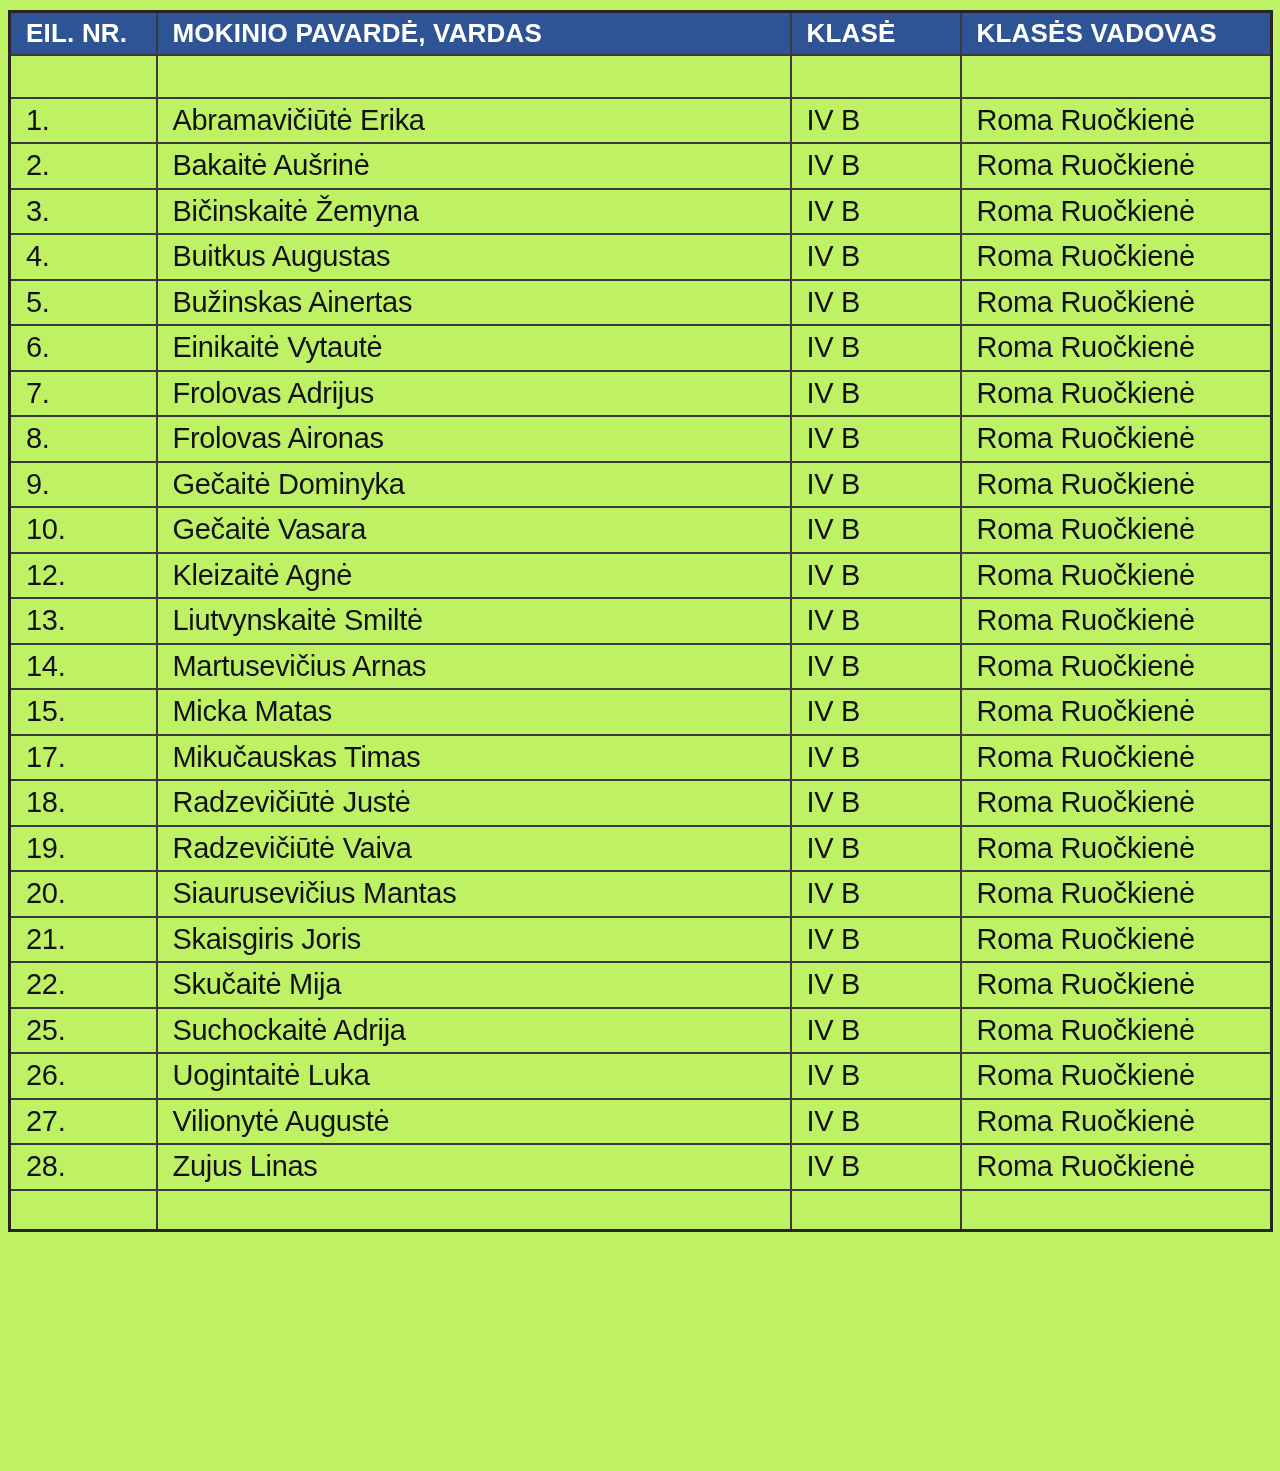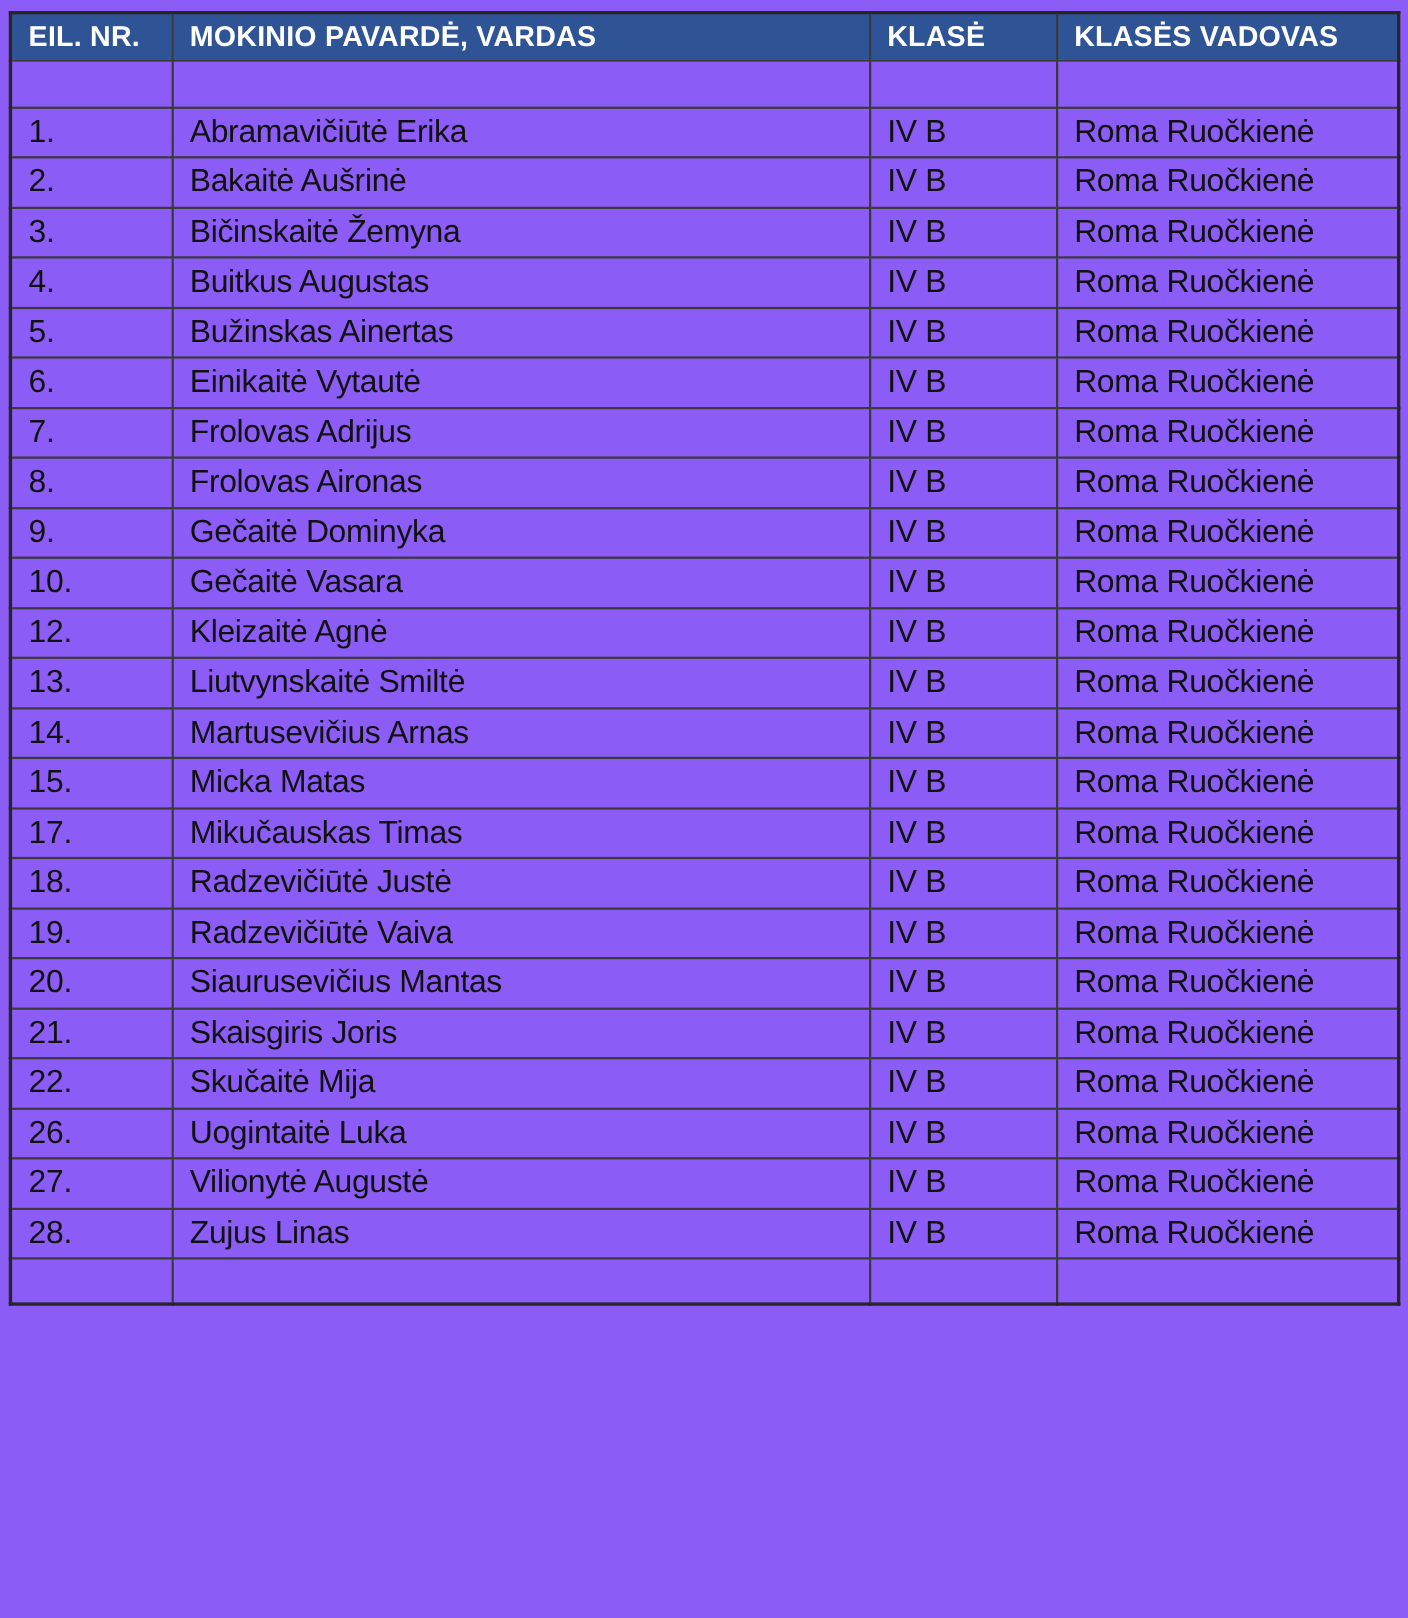--- a/index.html
+++ b/index.html
@@ -10,21 +10,21 @@
   }
   body {
     font-family: "Liberation Sans", "DejaVu Sans", sans-serif;
     color: #111111;
   }
   .page {
     width: 1280px;
     min-height: 1471px;
     box-sizing: border-box;
     padding: 10px 8px 0 8px;
-    background: #8b5cf6;
+    background: #bef264;
   }
   table.roster {
     border-collapse: collapse;
     table-layout: fixed;
     width: 1262px;
     border: 3px solid #262626;
   }
   table.roster th,
   table.roster td {
     border: 2px solid #3a3a3a;
@@ -197,20 +197,26 @@
     <td>IV B</td>
     <td>Roma Ruočkienė</td>
   </tr>
         <tr>
     <td>22.</td>
     <td>Skučaitė Mija</td>
     <td>IV B</td>
     <td>Roma Ruočkienė</td>
   </tr>
         <tr>
+    <td>25.</td>
+    <td>Suchockaitė Adrija</td>
+    <td>IV B</td>
+    <td>Roma Ruočkienė</td>
+  </tr>
+        <tr>
     <td>26.</td>
     <td>Uogintaitė Luka</td>
     <td>IV B</td>
     <td>Roma Ruočkienė</td>
   </tr>
         <tr>
     <td>27.</td>
     <td>Vilionytė Augustė</td>
     <td>IV B</td>
     <td>Roma Ruočkienė</td>

